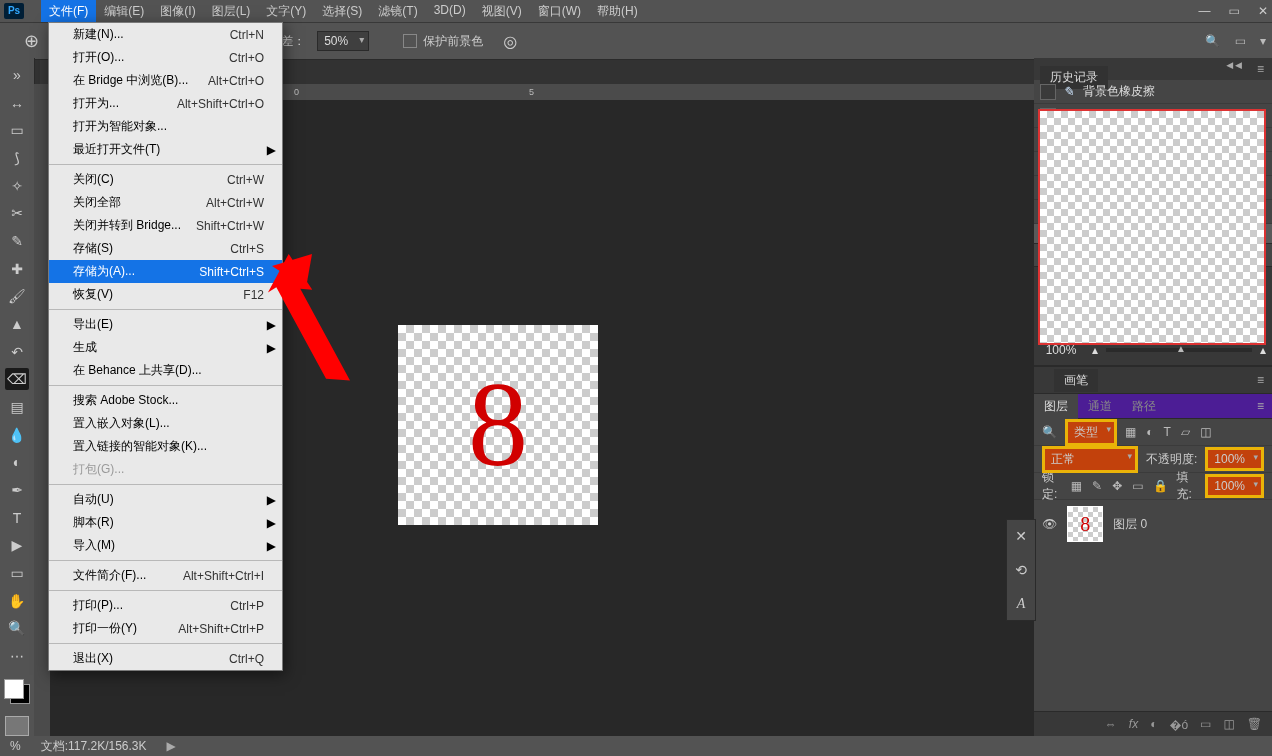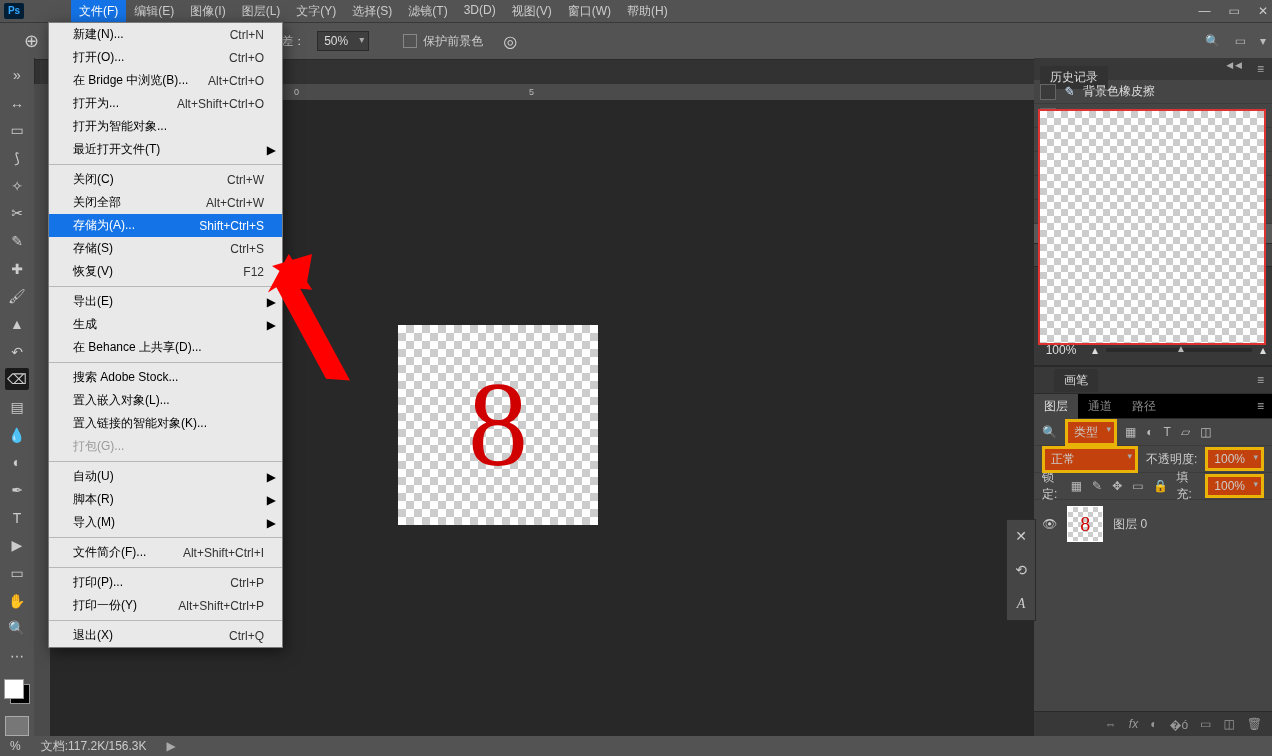--- a/index.html
+++ b/index.html
@@ -59,21 +59,21 @@
 .leftdock{position:absolute;left:-28px;top:252px;width:28px;background:#454545;display:flex;flex-direction:column;align-items:center;gap:18px;padding:8px 0;border:1px solid #2a2a2a}
 .leftdock .ic{color:#ccc;font-size:14px}
 .zoomrow{position:absolute;left:4px;bottom:4px;right:6px;height:22px;display:flex;align-items:center;gap:8px;color:#ddd}
 .zoomrow .pct{width:46px;text-align:center}
 .zoomrow .slider{flex:1;height:4px;background:#2a2a2a;position:relative}
 .zoomrow .slider .tri{position:absolute;left:48%;top:-5px;color:#bbb;font-size:10px}
 
 .brushpanel{height:26px;background:#383838;display:flex;align-items:center;padding-left:20px;border-top:1px solid #2a2a2a;border-bottom:1px solid #2a2a2a}
 .brushpanel .tab{background:#323232;color:#ddd;padding:3px 10px}
 .layerspanel{flex:1;background:#454545;display:flex;flex-direction:column}
-.layertabs{height:24px;display:flex;align-items:center;gap:0;border-bottom:1px solid #2a2a2a;background:#000000}
+.layertabs{height:24px;display:flex;align-items:center;gap:0;border-bottom:1px solid #2a2a2a;background:#4c1d95}
 .layertabs .lt{padding:4px 10px;color:#888}
 .layertabs .lt.active{background:#454545;color:#ddd}
 .layertabs .hamb{margin-left:auto;margin-right:8px;color:#aaa}
 .lrow{height:26px;display:flex;align-items:center;gap:8px;padding:0 8px;border-bottom:1px solid #3b3b3b;color:#ccc}
 .lrow .dd2{background:#c2410c;border:3px solid #eab308;padding:2px 16px 2px 6px;position:relative;flex:0 0 auto}
 .lrow .dd2.wide{flex:1}
 .lrow .dd2::after{content:"▾";position:absolute;right:3px;top:2px;font-size:9px;color:#aaa}
 .lrow .iconset{display:flex;gap:10px;color:#bbb;font-size:12px}
 .layerentry{display:flex;align-items:center;gap:10px;padding:6px 8px}
 .layerentry .eye{color:#ccc}
@@ -82,21 +82,21 @@
 
 .status{position:absolute;left:0;right:0;bottom:0;height:20px;background:#535353;display:flex;align-items:center;padding-left:10px;gap:20px;color:#ccc}
 .status .caret{color:#aaa}
 .checkbox{width:12px;height:12px;border:1px solid #888;display:inline-block;margin-right:6px;vertical-align:middle}
 </style>
 </head>
 <body>
 
 <div class="menubar">
   <div class="ps-logo">Ps</div>
-  <div id="menuitems" style="display: flex; margin-left: 30px;">
+  <div id="menuitems" style="display: flex;">
       <span class="mi active">文件(F)</span>
       <span class="mi">编辑(E)</span>
       <span class="mi">图像(I)</span>
       <span class="mi">图层(L)</span>
       <span class="mi">文字(Y)</span>
       <span class="mi">选择(S)</span>
       <span class="mi">滤镜(T)</span>
       <span class="mi">3D(D)</span>
       <span class="mi">视图(V)</span>
       <span class="mi">窗口(W)</span>
@@ -204,27 +204,31 @@
     </div>
     <div class="sep"></div>
     <div class="row">
       <span>关闭(C)</span>
       <span class="sc">Ctrl+W</span>
     </div>
     <div class="row">
       <span>关闭全部</span>
       <span class="sc">Alt+Ctrl+W</span>
     </div>
+    <div class="row">
+      <span>关闭并转到 Bridge...</span>
+      <span class="sc">Shift+Ctrl+W</span>
+    </div>
+    <div class="row">
+      <span>存储(S)</span>
+      <span class="sc">Ctrl+S</span>
+    </div>
     <div class="row hl">
       <span>存储为(A)...</span>
       <span class="sc">Shift+Ctrl+S</span>
-    </div>
-    <div class="row">
-      <span>存储(S)</span>
-      <span class="sc">Ctrl+S</span>
     </div>
     <div class="row">
       <span>恢复(V)</span>
       <span class="sc">F12</span>
     </div>
     <div class="sep"></div>
     <div class="row">
       <span>导出(E)</span>
       <span class="sub">▶</span>
     </div>

